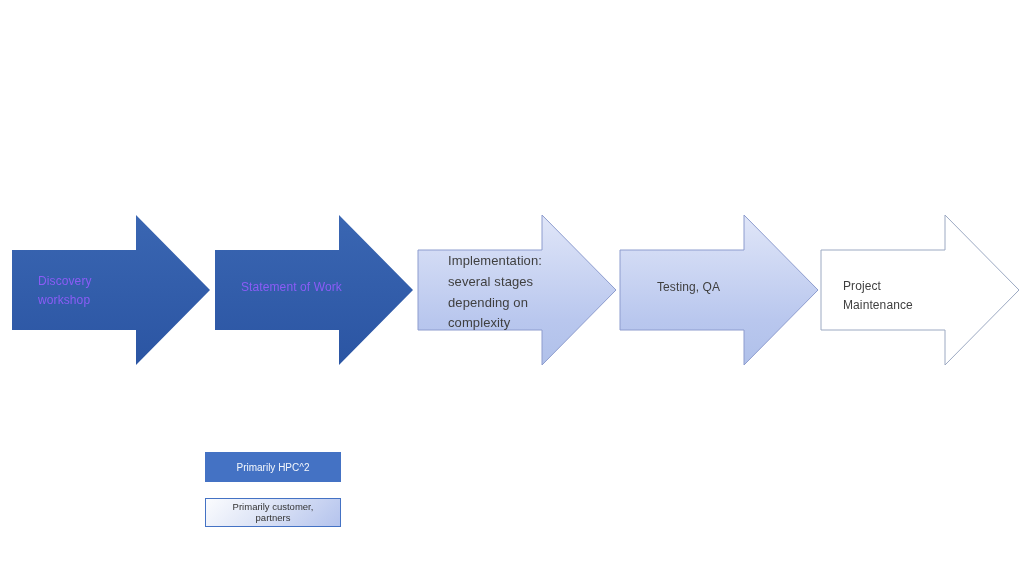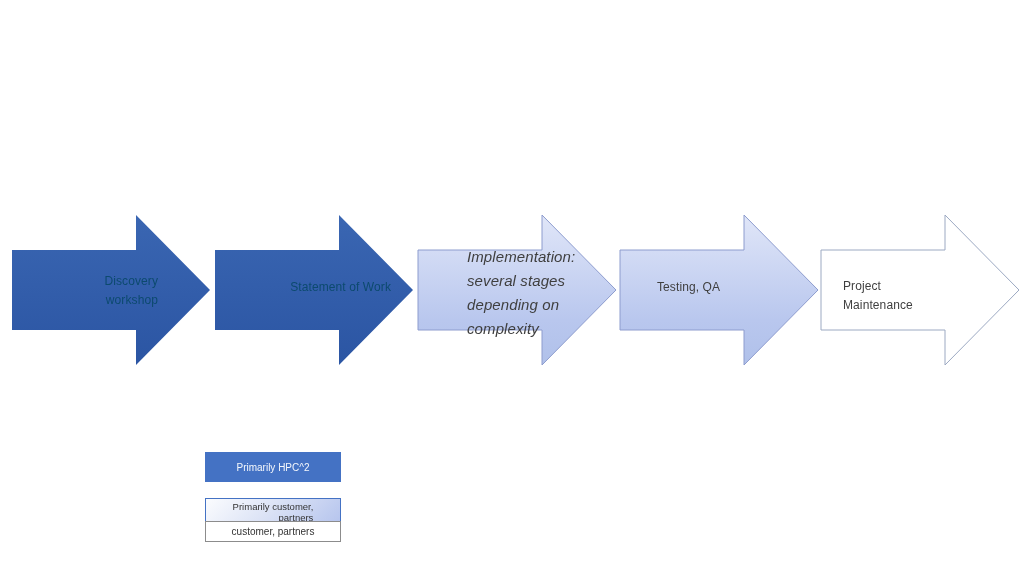--- a/index.html
+++ b/index.html
@@ -5,33 +5,33 @@
   html,body{margin:0;padding:0;background:#fff;}
   .slide{
     position:relative;width:1024px;height:576px;background:#ffffff;overflow:hidden;
     font-family:"Liberation Sans", sans-serif;
   }
   .flow-svg{position:absolute;left:0;top:0;width:1024px;height:576px;}
   .step-label{
     position:absolute;white-space:pre-line;transform:translateY(-50%);
     font-size:12px;line-height:1.62;letter-spacing:.1px;
   }
-  .label-light{color:#0c4a6e;text-align:right;}
+  .label-light{color:#8b5cf6;}
   .label-dark{color:#3f3f3f;}
   .lbl1{left:38px;top:291px;width:120px;}
   .lbl2{left:241px;top:288px;width:150px;}
-  .lbl3{left:467px;top:293px;width:100px;font-size:15px;line-height:1.6;font-style:italic;}
+  .lbl3{left:448px;top:293px;width:100px;font-size:13px;line-height:1.6;}
   .lbl4{left:637px;top:288px;width:120px;margin-left:20px;}
   .lbl5{left:843px;top:296px;width:120px;}
   .legend-title{
     position:absolute;left:215px;top:410px;font-size:19px;color:#262626;margin-top:39px;
   }
   .legend-box{
     position:absolute;left:205px;width:136px;display:flex;align-items:center;justify-content:center;
-    text-align:right;white-space:pre-line;box-sizing:border-box;
+    text-align:center;white-space:pre-line;box-sizing:border-box;
   }
   .lg1{top:452px;height:30px;background:#4472c4;color:#f4f7fc;font-size:10px;}
   .lg2{
     top:498px;height:29px;border:1px solid #4472c4;color:#333333;font-size:9.5px;line-height:1.15;
     background:linear-gradient(135deg,#fbfcfe 0%,#dde4f6 45%,#b4c3ed 100%);
   }
   .lg3{top:521px;height:21px;border:1px solid #8c8c8c;background:#ffffff;color:#333333;font-size:10px;}
 </style>
 </head>
 <body>
@@ -66,15 +66,14 @@
 complexity</div>
   <div class="step-label label-dark lbl4">Testing, QA</div>
   <div class="step-label label-dark lbl5">Project
 Maintenance</div>
 
   <div class="legend-title">Legend</div>
 
   <div class="legend-box lg1">Primarily HPC^2</div>
   <div class="legend-box lg2">Primarily customer,
 partners</div>
-  <div class="legend-box lg3">customer, partners</div>
 
 </div>
 
 </body></html>

